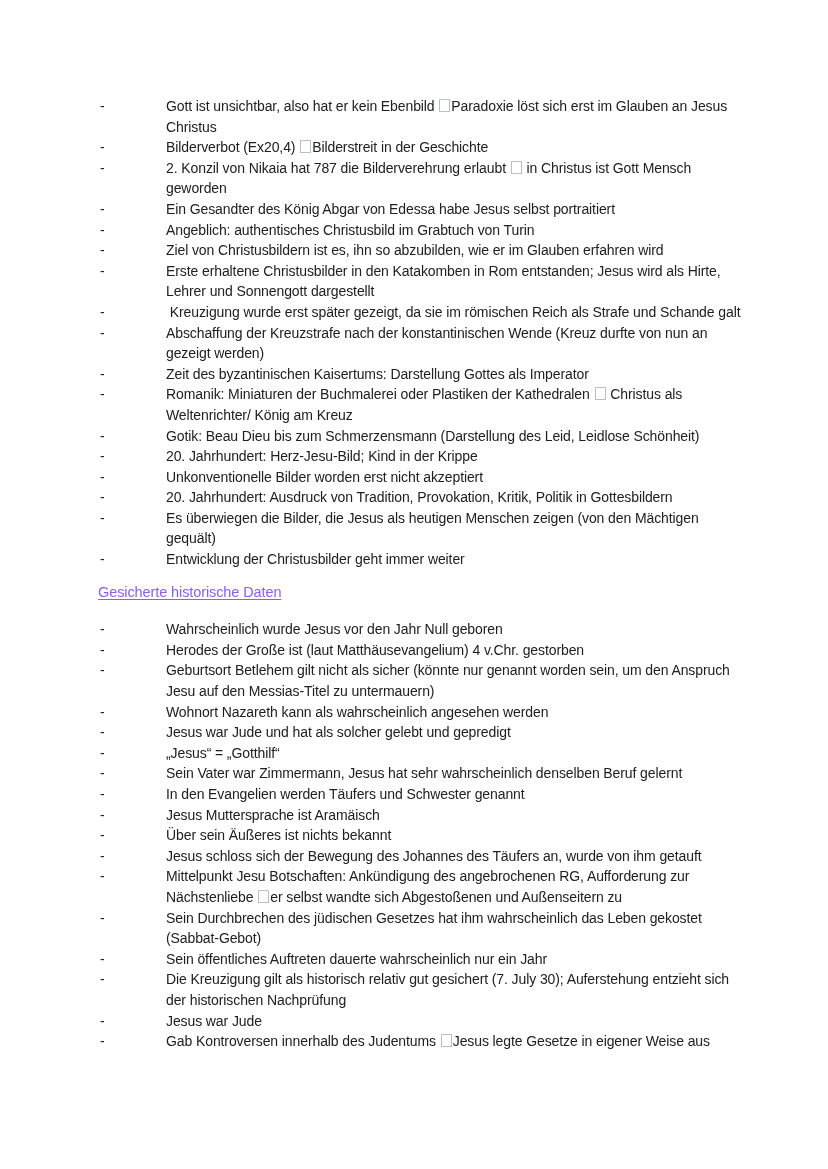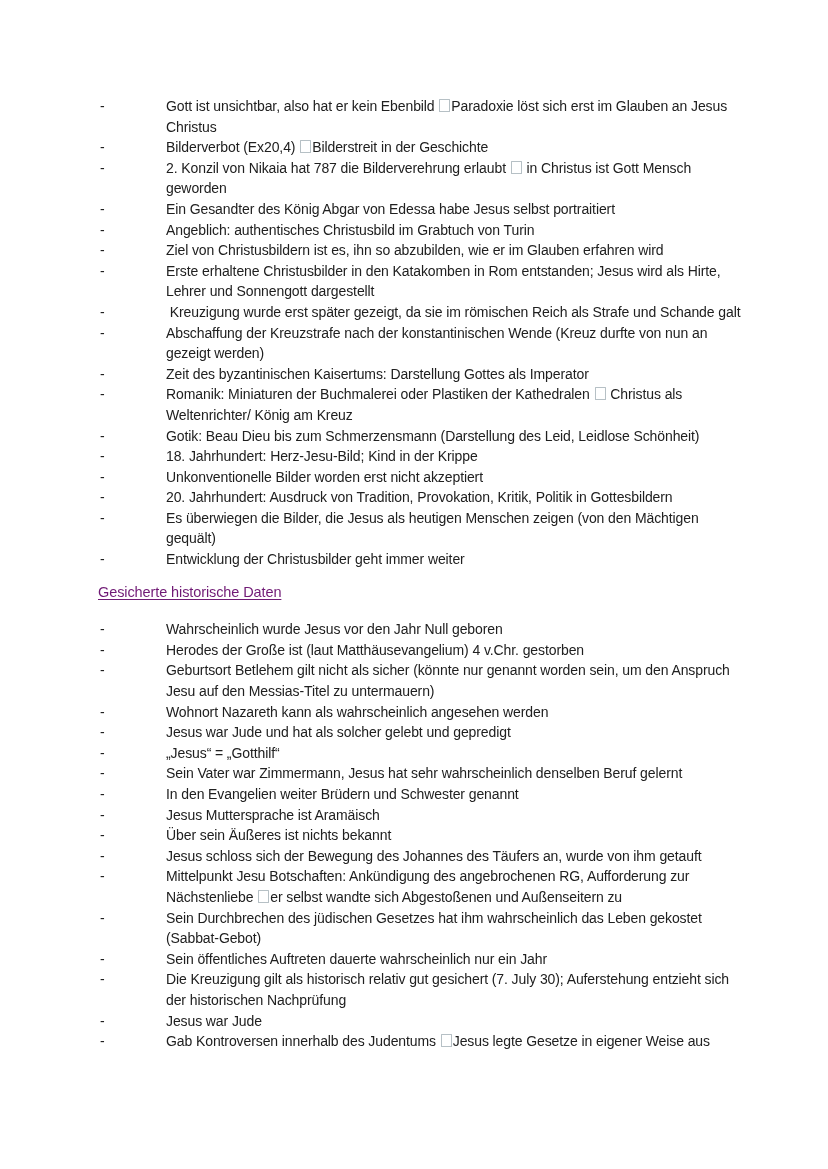--- a/index.html
+++ b/index.html
@@ -24,21 +24,21 @@
     line-height: 20.6px;
     letter-spacing: -0.1px;
     color: #202020;
   }
   .section-heading {
     font-size: 14.5px;
     font-weight: 400;
     text-decoration: underline;
     text-underline-offset: 2px;
     margin: 12px 0 17px 0;
-    color: #701a75;
+    color: #8b5cf6;
   }
   .bullet-list {
     list-style: none;
     margin: 0;
     padding: 0;
     max-width: 660px;
   }
   .bullet-list li {
     display: flex;
     align-items: flex-start;
@@ -118,21 +118,21 @@
             <span class="dash">-</span>
             <span class="txt">Romanik: Miniaturen der Buchmalerei oder Plastiken der Kathedralen <span class="tofu"></span> Christus als
 Weltenrichter/ König am Kreuz</span>
           </li>
           <li>
             <span class="dash">-</span>
             <span class="txt">Gotik: Beau Dieu bis zum Schmerzensmann (Darstellung des Leid, Leidlose Schönheit)</span>
           </li>
           <li>
             <span class="dash">-</span>
-            <span class="txt">18. Jahrhundert: Herz-Jesu-Bild; Kind in der Krippe</span>
+            <span class="txt">20. Jahrhundert: Herz-Jesu-Bild; Kind in der Krippe</span>
           </li>
           <li>
             <span class="dash">-</span>
             <span class="txt">Unkonventionelle Bilder worden erst nicht akzeptiert</span>
           </li>
           <li>
             <span class="dash">-</span>
             <span class="txt">20. Jahrhundert: Ausdruck von Tradition, Provokation, Kritik, Politik in Gottesbildern</span>
           </li>
           <li>
@@ -173,21 +173,21 @@
           <li>
             <span class="dash">-</span>
             <span class="txt">„Jesus“ = „Gotthilf“</span>
           </li>
           <li>
             <span class="dash">-</span>
             <span class="txt">Sein Vater war Zimmermann, Jesus hat sehr wahrscheinlich denselben Beruf gelernt</span>
           </li>
           <li>
             <span class="dash">-</span>
-            <span class="txt">In den Evangelien weiter Brüdern und Schwester genannt</span>
+            <span class="txt">In den Evangelien werden Täufers und Schwester genannt</span>
           </li>
           <li>
             <span class="dash">-</span>
             <span class="txt">Jesus Muttersprache ist Aramäisch</span>
           </li>
           <li>
             <span class="dash">-</span>
             <span class="txt">Über sein Äußeres ist nichts bekannt</span>
           </li>
           <li>

